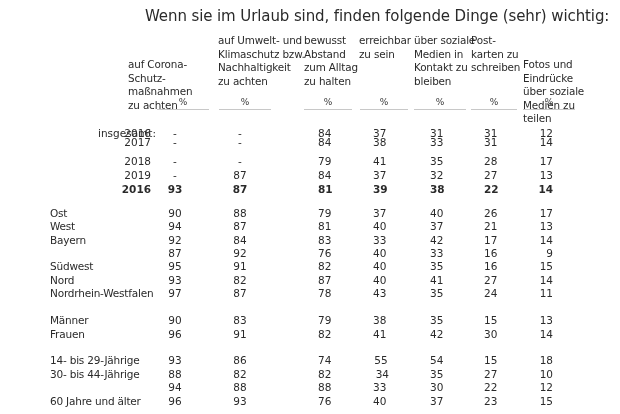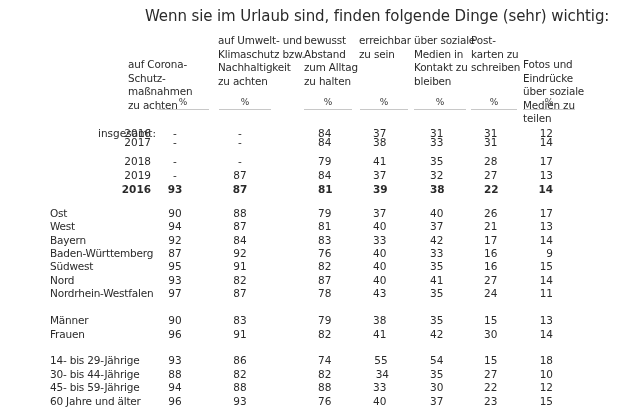--- a/index.html
+++ b/index.html
@@ -155,21 +155,20 @@
     <span class="lab">Bayern</span>
     <span class="cell" style="left:165px;width:20px;text-align:center;">92</span>
     <span class="cell" style="left:230px;width:20px;text-align:center;">84</span>
     <span class="cell" style="left:318px;width:16px;text-align:left;">83</span>
     <span class="cell" style="left:373px;width:16px;text-align:left;">33</span>
     <span class="cell" style="left:430px;width:16px;text-align:left;">42</span>
     <span class="cell" style="left:484px;width:16px;text-align:left;">17</span>
     <span class="cell" style="left:537px;width:16px;">14</span>
   </div>
   <div class="row" style="top:247px;">
-    <span class="lab">Baden-Württemberg</span>
     <span class="cell" style="left:165px;width:20px;text-align:center;">87</span>
     <span class="cell" style="left:230px;width:20px;text-align:center;">92</span>
     <span class="cell" style="left:318px;width:16px;text-align:left;">76</span>
     <span class="cell" style="left:373px;width:16px;text-align:left;">40</span>
     <span class="cell" style="left:430px;width:16px;text-align:left;">33</span>
     <span class="cell" style="left:484px;width:16px;text-align:left;">16</span>
     <span class="cell" style="left:537px;width:16px;">9</span>
   </div>
   <div class="row" style="top:260px;">
     <span class="lab">Südwest</span>
@@ -237,21 +236,20 @@
     <span class="lab">30- bis 44-Jährige</span>
     <span class="cell" style="left:165px;width:20px;text-align:center;">88</span>
     <span class="cell" style="left:230px;width:20px;text-align:center;">82</span>
     <span class="cell" style="left:318px;width:16px;text-align:left;">82</span>
     <span class="cell" style="left:373px;width:16px;text-align:right;">34</span>
     <span class="cell" style="left:430px;width:16px;text-align:left;">35</span>
     <span class="cell" style="left:484px;width:16px;text-align:left;">27</span>
     <span class="cell" style="left:537px;width:16px;">10</span>
   </div>
   <div class="row" style="top:381px;">
-    <span class="lab">45- bis 59-Jährige</span>
     <span class="cell" style="left:165px;width:20px;text-align:center;">94</span>
     <span class="cell" style="left:230px;width:20px;text-align:center;">88</span>
     <span class="cell" style="left:318px;width:16px;text-align:left;">88</span>
     <span class="cell" style="left:373px;width:16px;text-align:left;">33</span>
     <span class="cell" style="left:430px;width:16px;text-align:left;">30</span>
     <span class="cell" style="left:484px;width:16px;text-align:left;">22</span>
     <span class="cell" style="left:537px;width:16px;">12</span>
   </div>
   <div class="row" style="top:395px;">
     <span class="lab">60 Jahre und älter</span>

